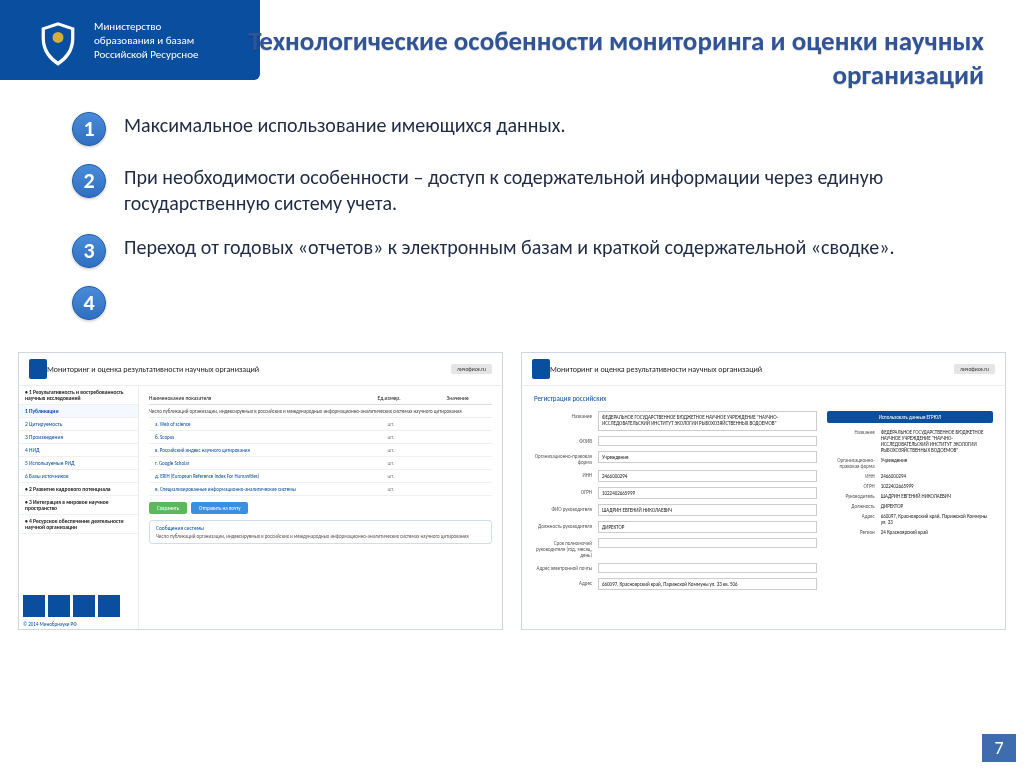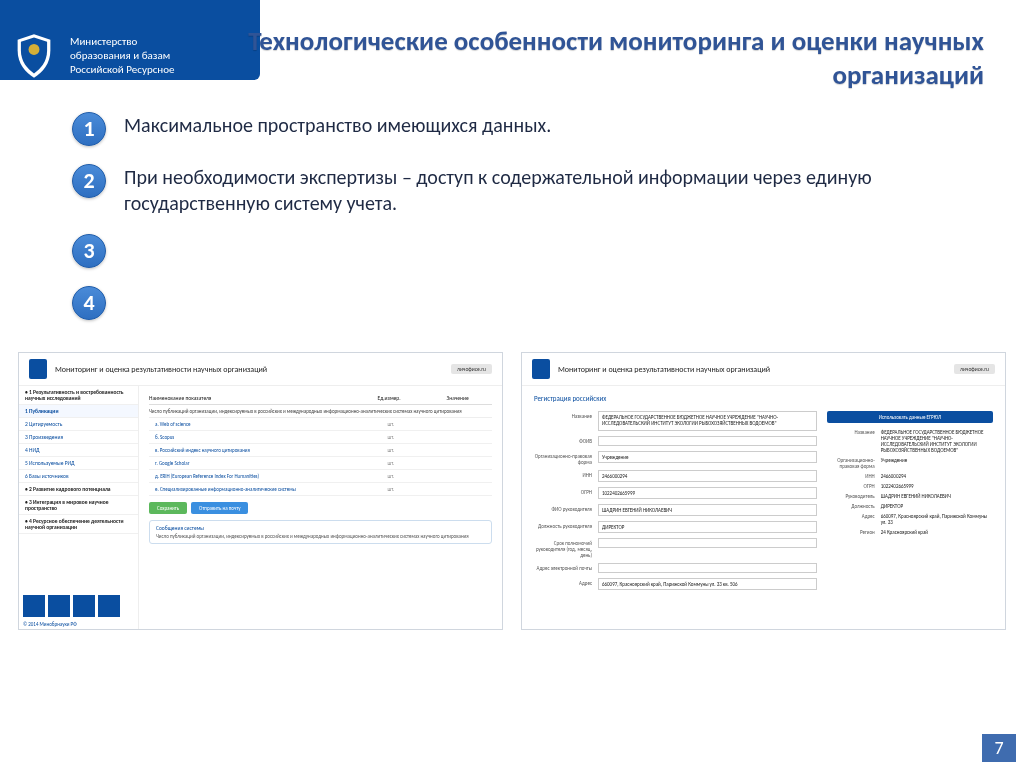--- a/index.html
+++ b/index.html
@@ -1,33 +1,33 @@
 <!DOCTYPE html>
 <html><head>
 <meta charset="utf-8">
 <style>
 *{margin:0;padding:0;box-sizing:border-box}
 body{width:1024px;height:768px;font-family:"Segoe UI",Calibri,Arial,sans-serif;background:#fff;overflow:hidden;position:relative}
 
-.header{display:flex;align-items:center;padding:20px 40px 10px 12px;gap:14px}
+.header{display:flex;align-items:flex-start;padding:20px 40px 10px 36px;gap:14px}
 .emblem{width:44px;height:48px;position:relative;flex:0 0 auto}
 .emblem svg{width:100%;height:100%}
 .ministry{color:#fff;font-size:11px;line-height:1.25;flex:0 0 auto}
 .minbg{position:absolute;top:0;left:0;width:260px;height:80px;background:#0a4ea0;z-index:-1;border-bottom-right-radius:6px}
 .title{flex:1;text-align:right;color:#305496;font-size:27px;line-height:1.25;font-weight:700;padding-top:4px;text-shadow:0 1px 1px rgba(0,0,0,.18)}
 
 .points{padding:10px 50px 10px 72px}
 .point{display:flex;gap:18px;margin-bottom:18px;align-items:flex-start}
 .badge{width:34px;height:34px;border-radius:50%;background:linear-gradient(180deg,#4a8bd8 0%,#2e6fc1 100%);color:#fff;font-size:22px;font-weight:700;display:flex;align-items:center;justify-content:center;box-shadow:0 1px 3px rgba(0,0,0,.25);flex:0 0 auto;border:1px solid #1e5ba8}
 .ptext{color:#1f2a44;font-size:20px;line-height:1.3}
 .link{color:#a00000;font-size:17px;margin:4px 0 18px 124px}
 
 .shots{display:flex;gap:18px;padding:4px 18px 0 18px}
 .shot{flex:1;border:1px solid #d0d6de;background:#fff;font-size:5.5px;color:#555;height:278px;overflow:hidden;display:flex;flex-direction:column}
-.shot-head{display:flex;align-items:center;padding:6px 10px;border-bottom:1px solid #eee;gap:8px}
+.shot-head{display:flex;align-items:center;padding:6px 10px;border-bottom:1px solid #eee;}
 .shot-head .mini-emb{width:18px;height:20px;background:#0a4ea0;border-radius:2px}
 .shot-head .shot-title{font-size:8px;color:#222;flex:1}
 .shot-head .login{background:#e5e5e5;color:#333;font-size:5.5px;padding:2px 6px;border-radius:2px}
 
 .shot-body{display:flex;flex:1;overflow:hidden}
 .side{width:120px;border-right:1px solid #eee;display:flex;flex-direction:column}
 .side-items{flex:1}
 .side-items .srow{padding:3px 6px;border-bottom:1px solid #f0f0f0;color:#0a4ea0;font-size:5.5px}
 .side-items .srow.active{background:#f4f8ff;color:#0a4ea0;font-weight:600}
 .side-items .srow.strong{font-weight:700;color:#222}
@@ -84,28 +84,29 @@
     <div>Министерство</div>
     <div>образования и базам</div>
     <div>Российской Ресурсное</div>
   </div>
   <div class="title">Технологические особенности мониторинга и оценки научных организаций</div>
 </div>
 
 <div class="points">
   <div class="point">
     <div class="badge">1</div>
-    <div class="ptext">Максимальное пространство имеющихся данных.</div>
+    <div class="ptext">Максимальное использование имеющихся данных.</div>
   </div>
   <div class="point">
     <div class="badge">2</div>
-    <div class="ptext">При необходимости экспертизы – доступ к содержательной информации через единую государственную систему учета.</div>
+    <div class="ptext">При необходимости особенности – доступ к содержательной информации через единую государственную систему учета.</div>
   </div>
   <div class="point">
     <div class="badge">3</div>
+    <div class="ptext">Переход от годовых «отчетов» к электронным базам и краткой содержательной «сводке».</div>
   </div>
   <div class="point">
     <div class="badge">4</div>
   </div>
 </div>
 
 <div class="shots">
 
   <div class="shot">
     <div class="shot-head">

